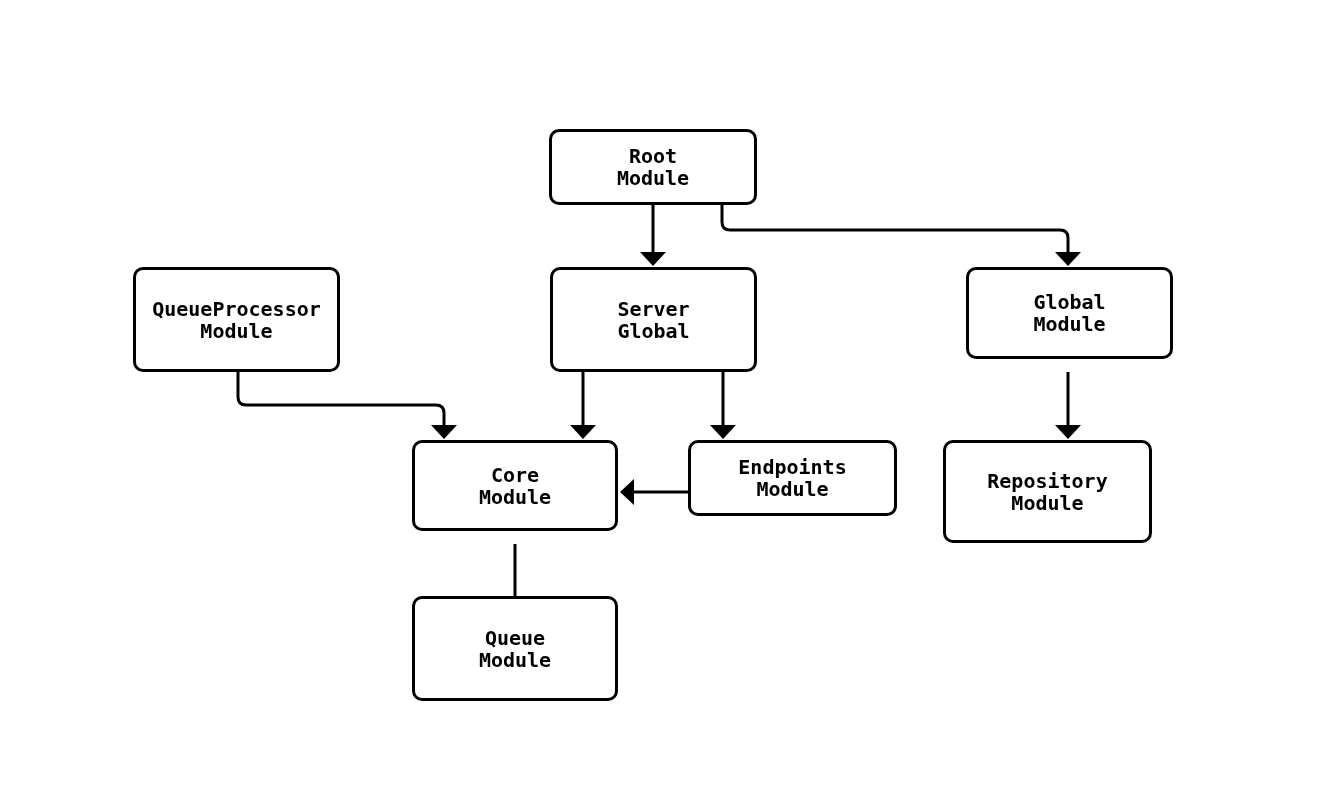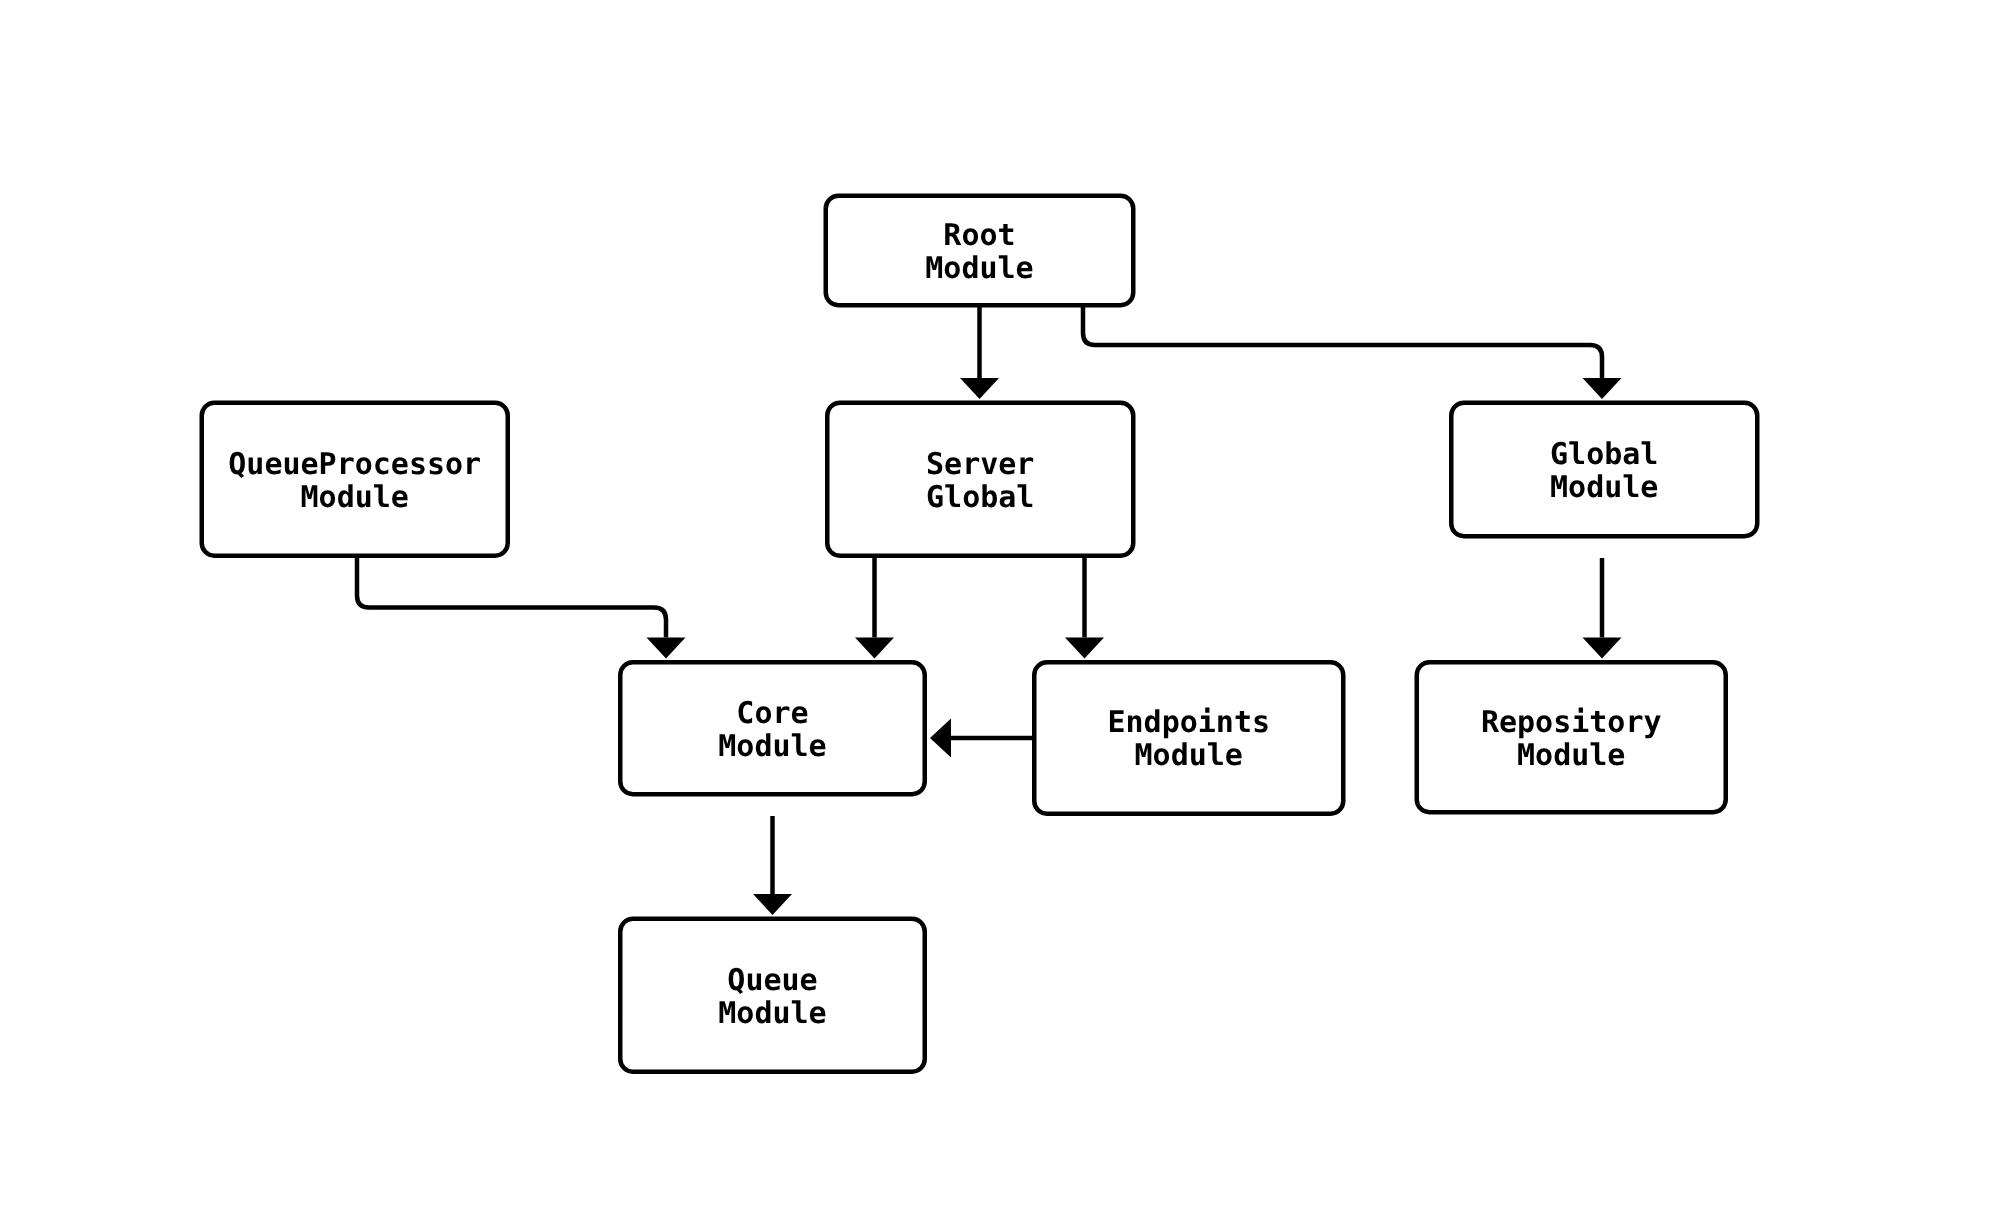--- a/index.html
+++ b/index.html
@@ -117,28 +117,28 @@
   <div class="node" style="left:966px; top:267px; width:207px; height:92px;">
     <span class="node-label">Global
 Module</span>
   </div>
 
   <div class="node" style="left:412px; top:440px; width:206px; height:91px;">
     <span class="node-label">Core
 Module</span>
   </div>
 
-  <div class="node" style="left:688px; top:440px; width:209px; height:104px;">
+  <div class="node" style="left:688px; top:440px; width:209px; height:76px;">
     <span class="node-label">Endpoints
 Module</span>
   </div>
 
   <div class="node" style="left:943px; top:440px; width:209px; height:103px;">
     <span class="node-label">Repository
 Module</span>
   </div>
 
-  <div class="node" style="left:412px; top:611px; width:206px; height:105px;">
+  <div class="node" style="left:412px; top:596px; width:206px; height:105px;">
     <span class="node-label">Queue
 Module</span>
   </div>
 
 </div>
 
 </body></html>

